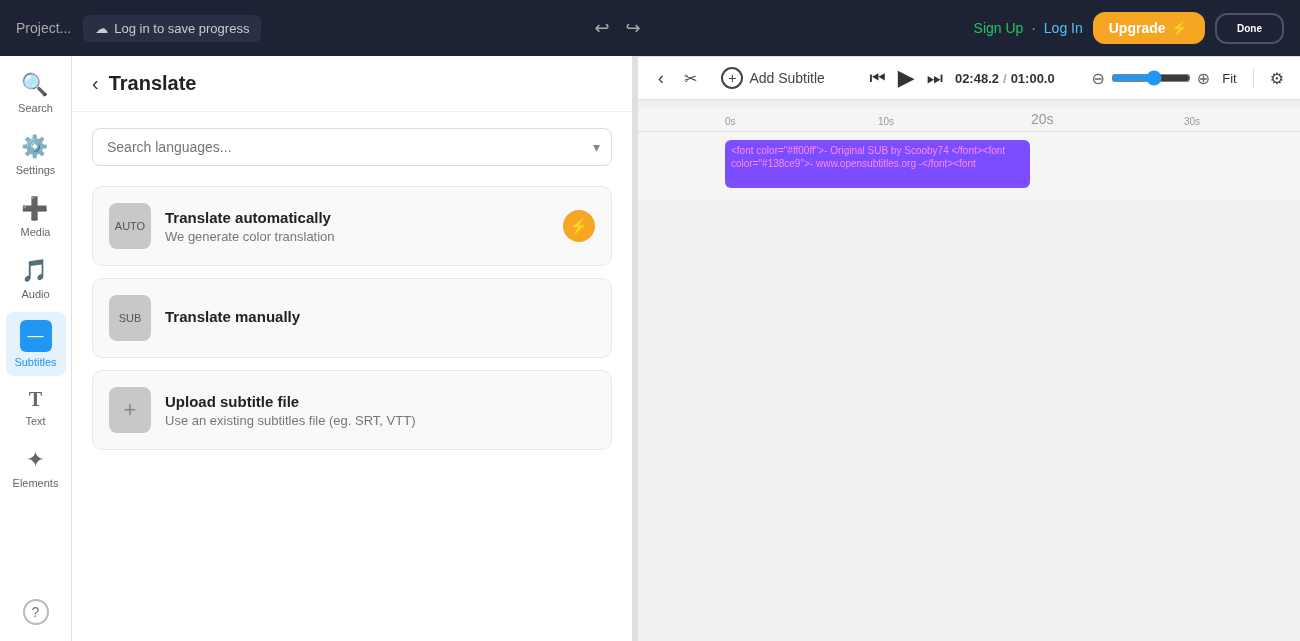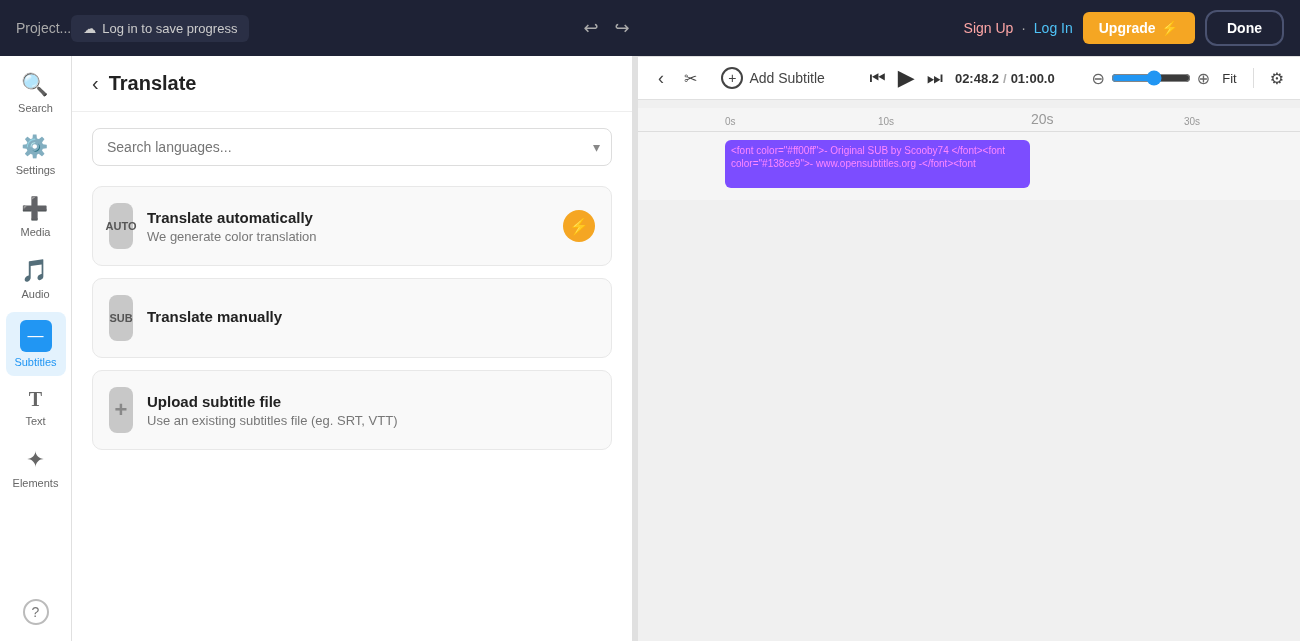--- a/index.html
+++ b/index.html
@@ -8,42 +8,42 @@
     
     .topbar {
       height: 56px;
       background: #1e2235;
       display: flex;
       align-items: center;
       justify-content: space-between;
       padding: 0 16px;
       flex-shrink: 0;
     }
-    .topbar-left { display: flex; align-items: center; gap: 0; }
+    .topbar-left { display: flex; align-items: center; gap: 12px; }
     .project-label { color: #aaa; font-size: 14px; cursor: pointer; }
     .cloud-btn {
       display: flex; align-items: center; gap: 6px;
       background: #2a2f45; border: none; color: #ccc;
       padding: 6px 12px; border-radius: 6px; cursor: pointer; font-size: 13px;
     }
     .topbar-right { display: flex; align-items: center; gap: 10px; }
     .undo-redo { display: flex; gap: 4px; }
     .undo-btn, .redo-btn {
       background: none; border: none; color: #aaa; font-size: 18px; cursor: pointer; padding: 4px 6px;
     }
     .auth-links { color: #4fc3f7; font-size: 14px; }
     .auth-links span { color: #aaa; margin: 0 4px; }
     .upgrade-btn {
       background: #f5a623; border: none; color: white; font-weight: bold;
-      padding: 8px 16px; border-radius: 6px; cursor: pointer; font-size: 14px;
+      padding: 8px 16px; border-radius: 12px; cursor: pointer; font-size: 14px;
       display: flex; align-items: center; gap: 6px;
     }
     .done-btn {
       background: #1e2235; border: 2px solid #4a5270; color: white;
-      padding: 8px 20px; border-radius: 12px; cursor: pointer; font-size: 14px; font-weight: bold;
+      padding: 8px 20px; border-radius: 12px; cursor: pointer; font-size: 10px; font-weight: bold;
     }
 
     
     .main-layout {
       display: flex;
       flex: 1;
       overflow: hidden;
     }
 
     
@@ -105,23 +105,23 @@
     }
 
     
     .option-card {
       display: flex; align-items: center; gap: 14px;
       border: 1px solid #e8e8e8; border-radius: 10px;
       padding: 16px; margin-bottom: 12px; cursor: pointer;
       background: #f9f9f9; transition: background 0.15s;
     }
     .option-badge {
-      width: 24px; height: 46px; border-radius: 8px;
+      width: 42px; height: 46px; border-radius: 8px;
       background: #c8c8c8; display: flex; align-items: center; justify-content: center;
-      font-size: 11px; font-weight: bold; color: #555; flex-shrink: 0;
+      font-size: 11px; font-weight: normal; color: #555; flex-shrink: 0;
     }
     .option-text { flex: 1; }
     .option-title { font-size: 15px; font-weight: 600; color: #222; margin-bottom: 3px; }
     .option-desc { font-size: 13px; color: #777; }
     .option-upgrade {
       width: 32px; height: 32px; background: #f5a623; border-radius: 50%;
       display: flex; align-items: center; justify-content: center;
       color: white; font-size: 16px; flex-shrink: 0;
     }
 
@@ -212,21 +212,21 @@
       <span>☁</span>
       <span>Log in to save progress</span>
     </button>
   </div>
   <div class="undo-redo">
     <button class="undo-btn">↩</button>
     <button class="redo-btn">↪</button>
   </div>
   <div class="topbar-right">
     <span class="auth-links">
-      <a style="color:#fca5a5;text-decoration:none;cursor:pointer;">Sign Up</a>
+      <a style="color:#22c55e;text-decoration:none;cursor:pointer;">Sign Up</a>
       <span style="color:#aaa;">·</span>
       <a style="color:#4fc3f7;text-decoration:none;cursor:pointer;">Log In</a>
     </span>
     <button class="upgrade-btn">
       <span>Upgrade</span>
       <span>⚡</span>
     </button>
     <button class="done-btn">Done</button>
   </div>
 </div>

